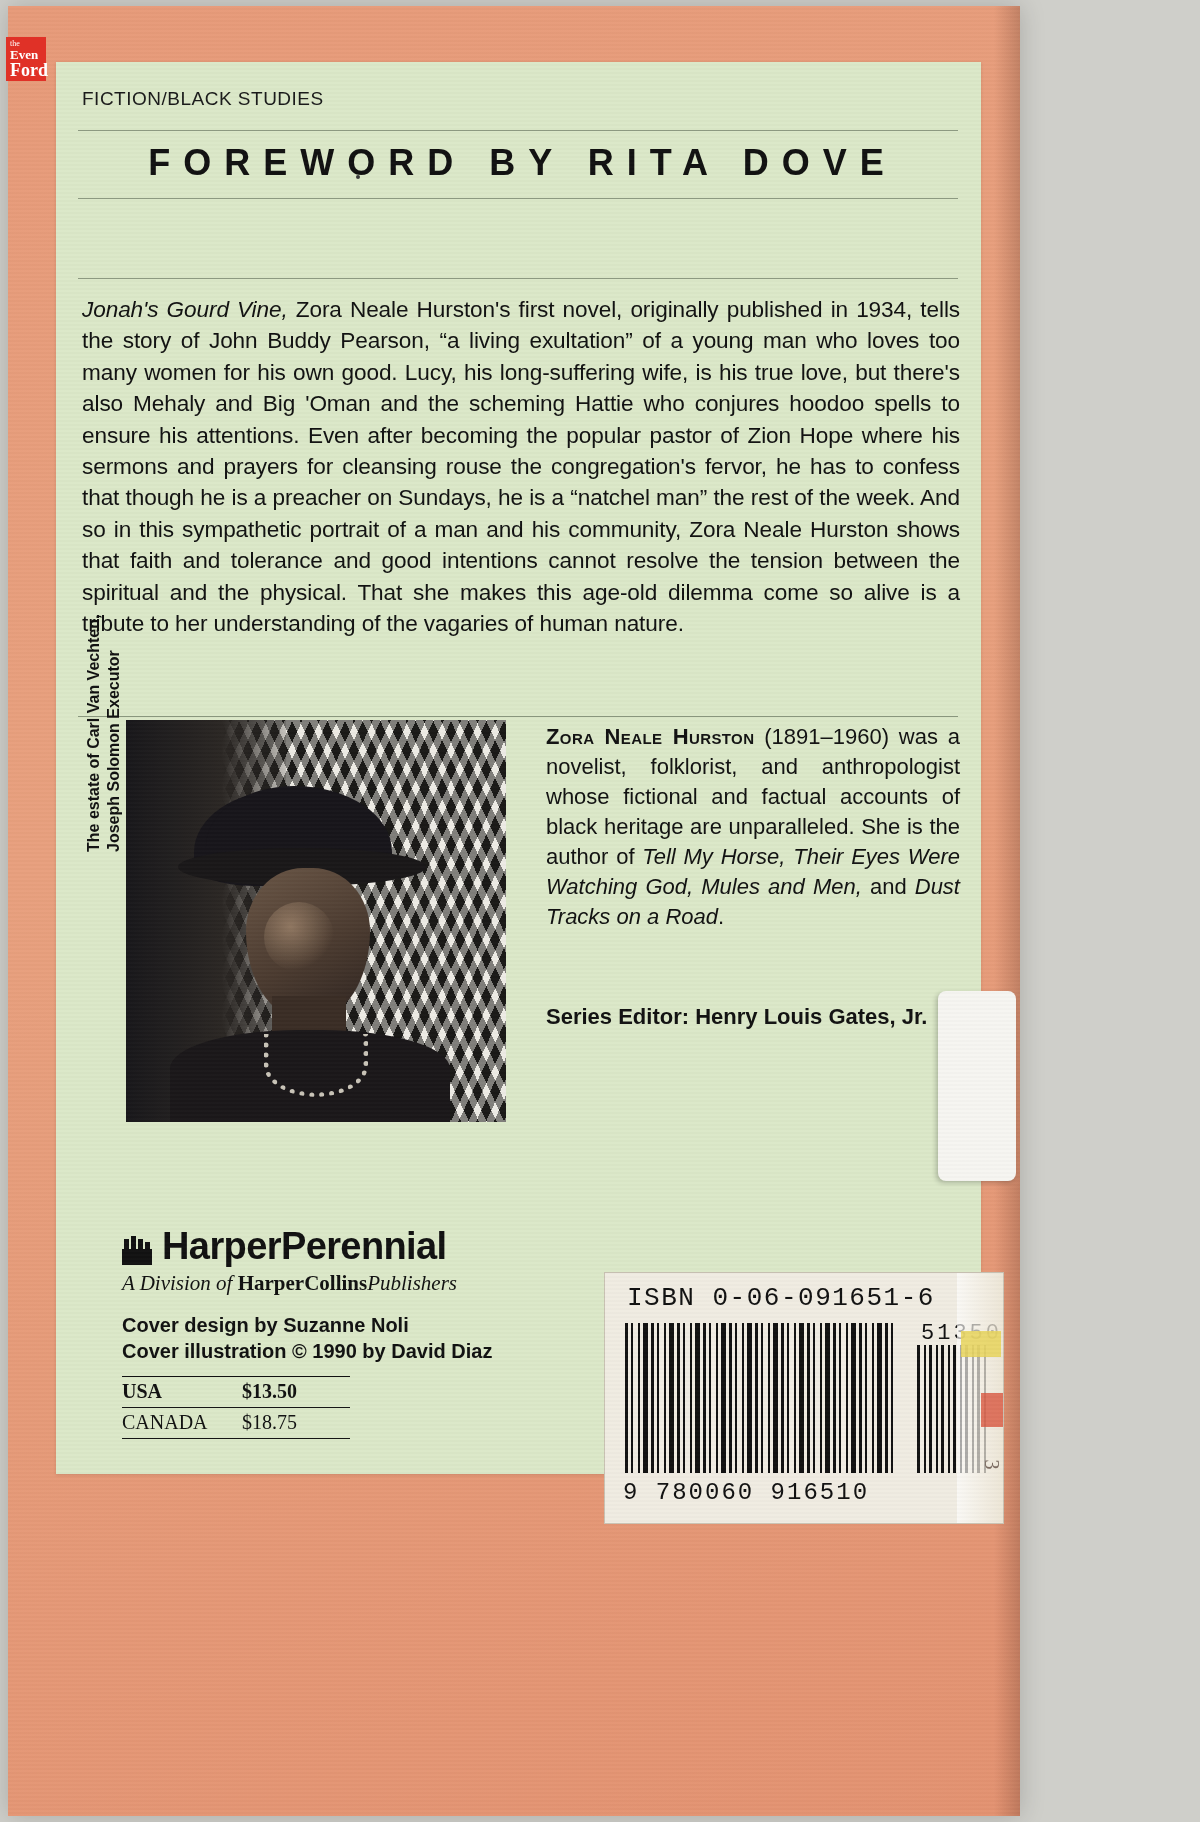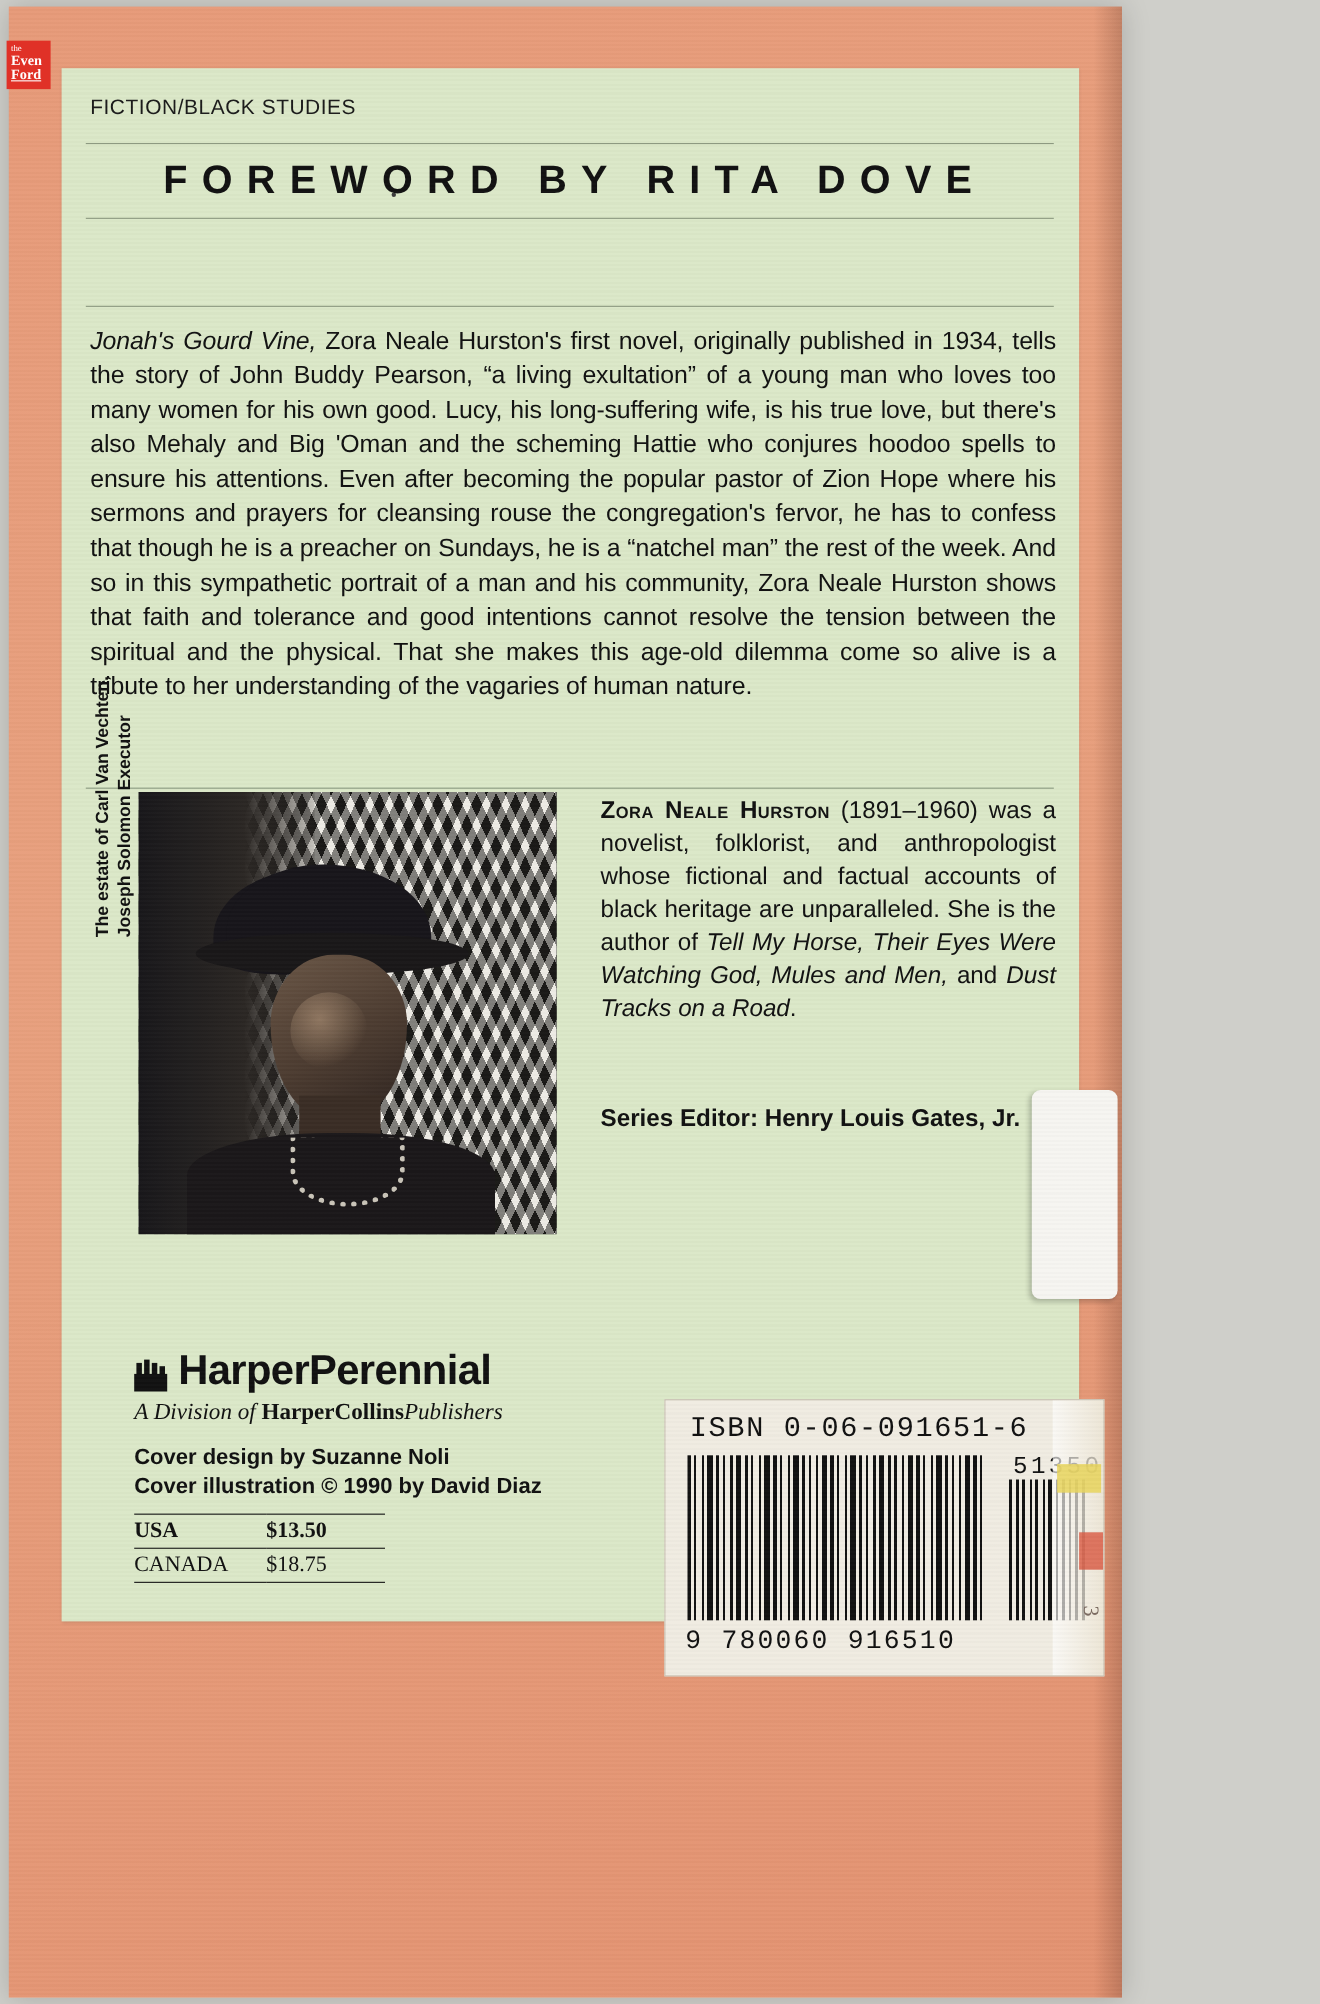--- a/index.html
+++ b/index.html
@@ -53,21 +53,21 @@
     color: #ffffff;
     font-family: "Liberation Serif", serif;
     line-height: 1.02;
     padding: 3px 2px 0 4px;
     box-sizing: border-box;
     z-index: 40;
     margin-top: 31px;
   }
   #thf-logo .thf-the { font-size: 8px; display: block; }
   #thf-logo .thf-henry { font-size: 13px; display: block; font-weight: bold; }
-  #thf-logo .thf-ford { font-size: 13px; display: block; font-weight: bold; text-decoration: underline; }
+  #thf-logo .thf-ford { font-size: 18px; display: block; font-weight: bold; }
 
   
   #green-panel {
     position: absolute;
     left: 48px;
     top: 56px;
     width: 925px;
     height: 1412px;
     background: #dbe8c8;
     box-shadow: 0 1px 3px rgba(0,0,0,0.12);

